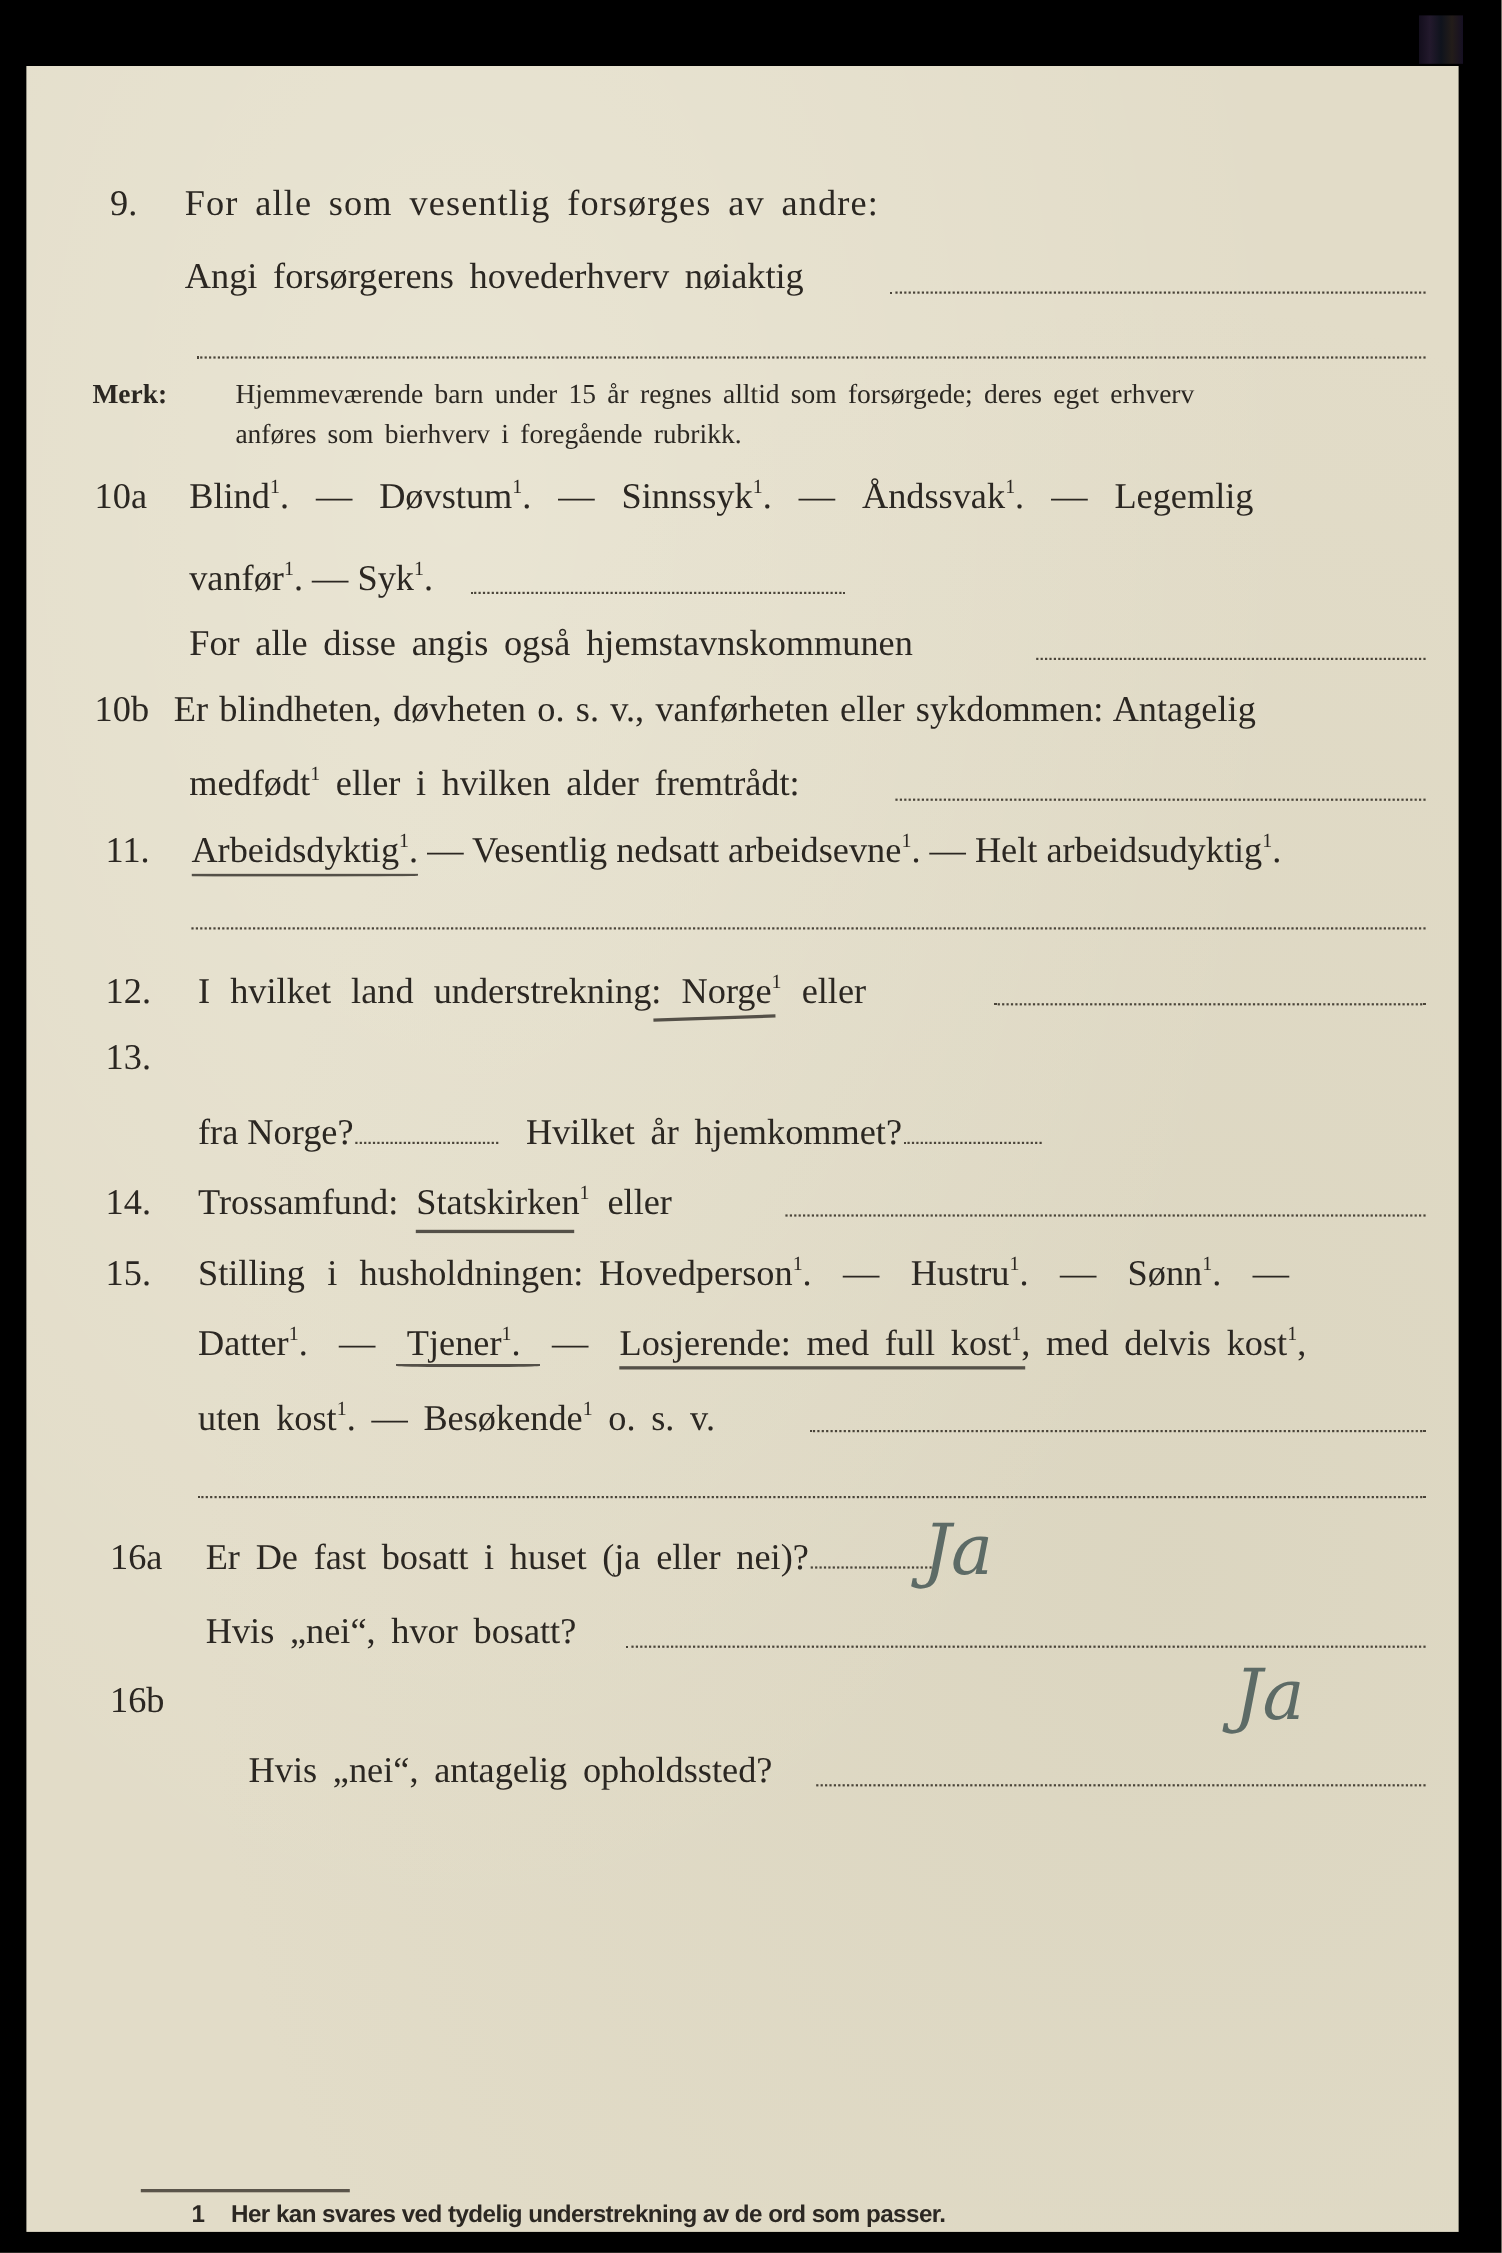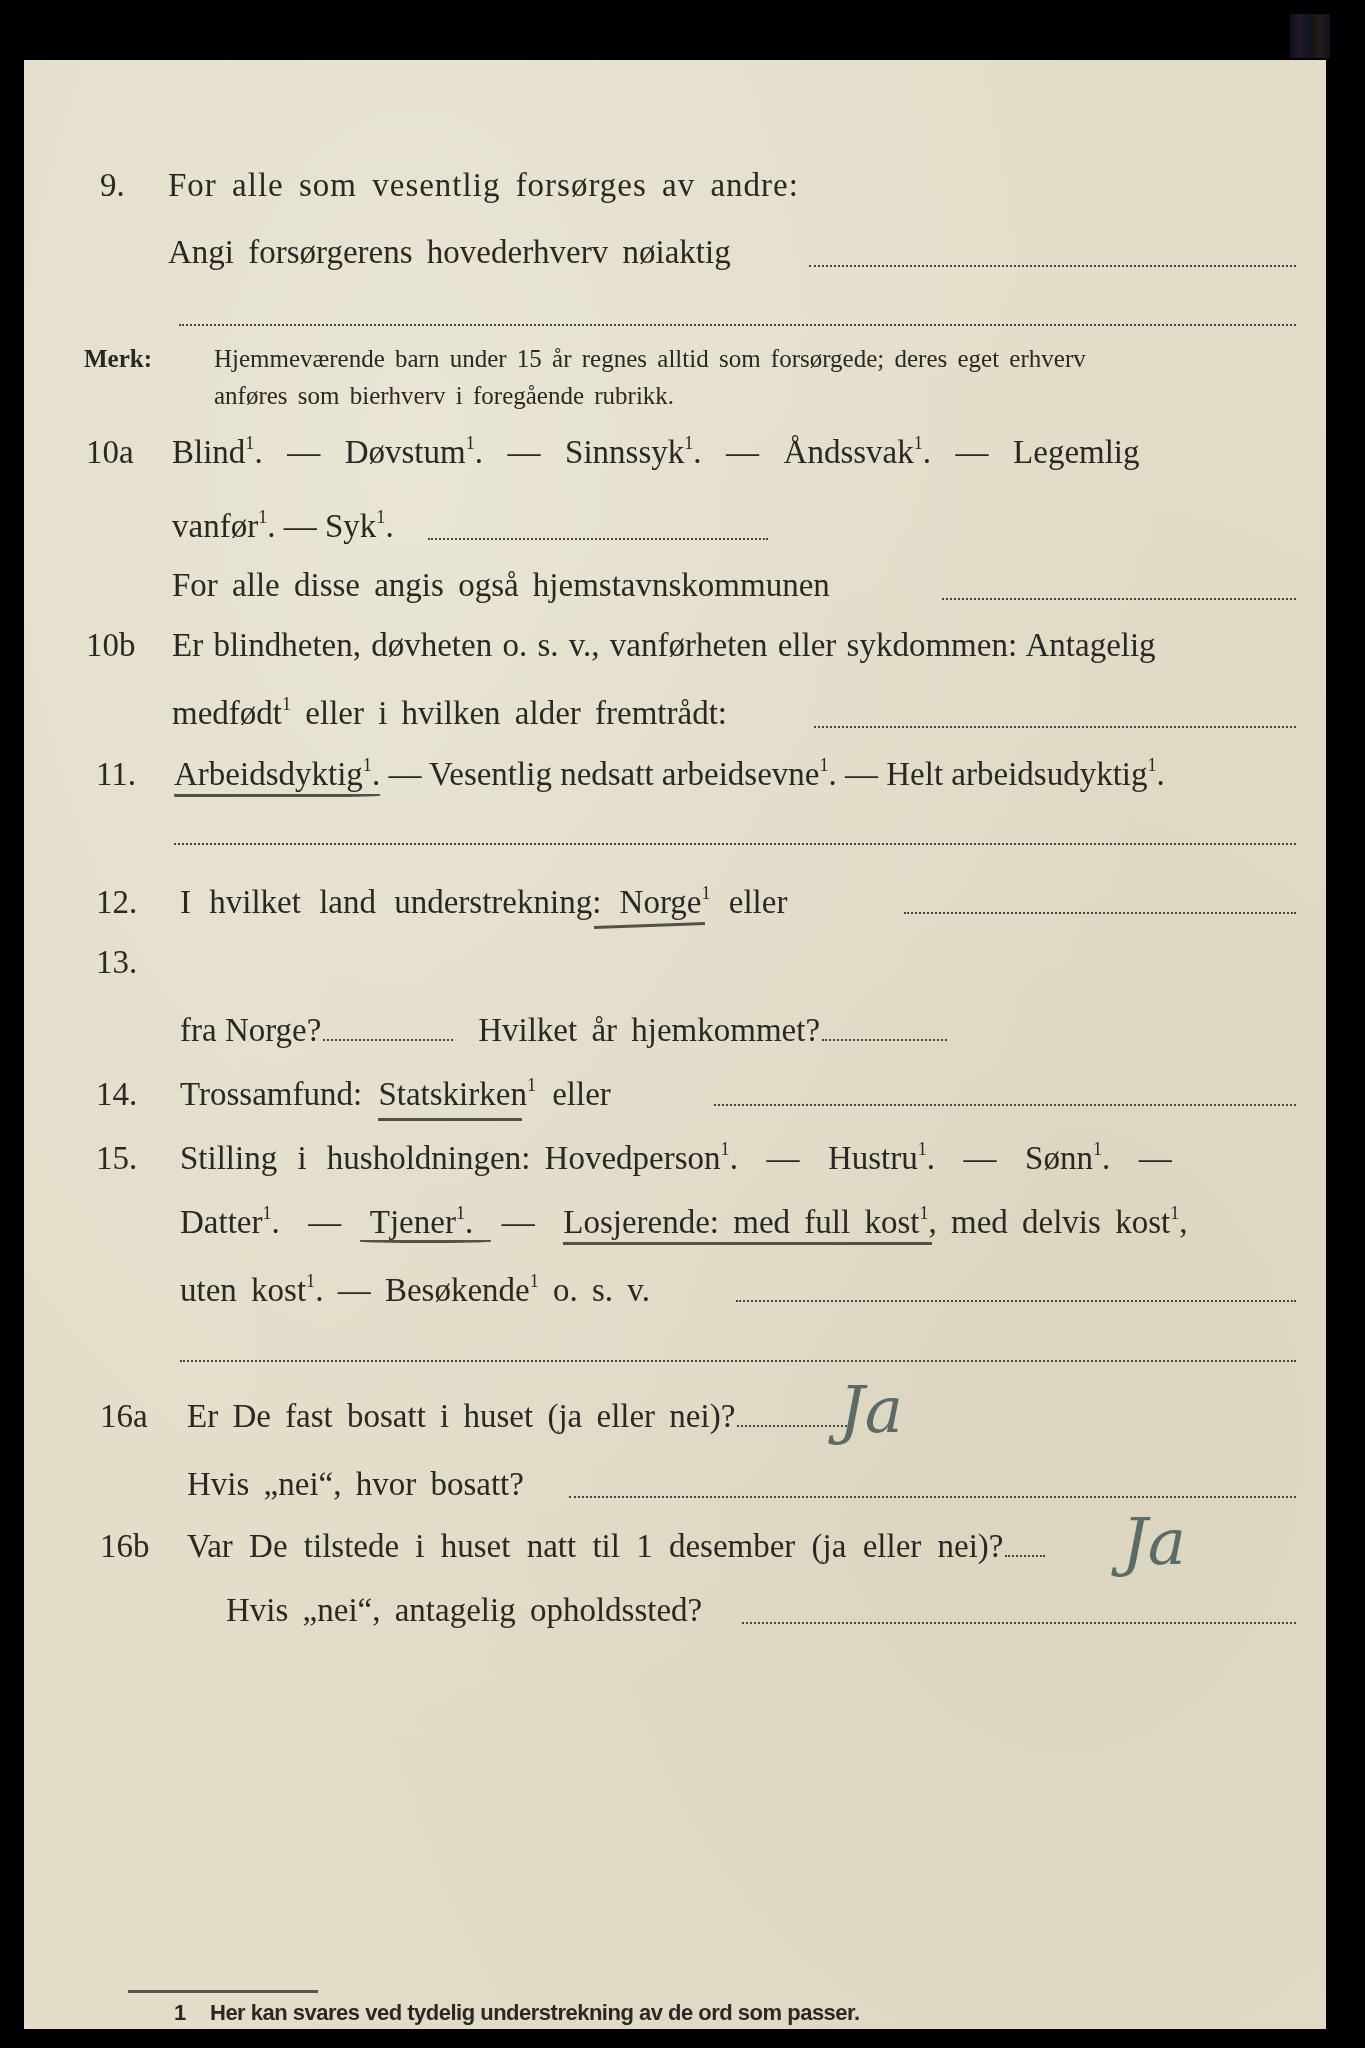--- a/index.html
+++ b/index.html
@@ -61,21 +61,21 @@
   <div class="line" style="left:148px;top:446px;">
     <span><span>vanfør</span><sup>1</sup>.</span>
     <span>—</span>
     <span><span>Syk</span><sup>1</sup>.</span>
   </div>
   <div class="rule" style="left:404px;top:478px;width:340px;"></div>
   <div class="line" style="left:148px;top:505px;word-spacing:6px;">For alle disse angis også hjemstavnskommunen</div>
   <div class="rule" style="left:918px;top:538px;width:354px;"></div>
 
   <div class="num" style="left:62px;top:565px;">10b</div>
-  <div class="line" style="left:148px;top:565px;word-spacing:2px;">Er blindheten, døvheten o. s. v., vanførheten eller sykdommen: Antagelig</div>
+  <div class="line" style="left:134px;top:565px;word-spacing:2px;">Er blindheten, døvheten o. s. v., vanførheten eller sykdommen: Antagelig</div>
   <div class="line" style="left:148px;top:633px;word-spacing:6px;">
     <span><span>medfødt</span><sup>1</sup></span><span> eller i hvilken alder fremtrådt:</span>
   </div>
   <div class="rule" style="left:790px;top:666px;width:482px;"></div>
 
   <div class="num" style="left:72px;top:694px;">11.</div>
   <div class="line" style="left:150px;top:694px;">
     <span style="position:relative;"><span>Arbeidsdyktig</span><sup>1</sup><span class="pencil" style="left:0;right:-8px;top:38px;border-bottom-width:3px;border-radius:0 0 40% 10%;"></span></span>. — <span><span>Vesentlig nedsatt arbeidsevne</span><sup>1</sup></span>. — <span><span>Helt arbeidsudyktig</span><sup>1</sup></span>.
   </div>
   <div class="rule" style="left:150px;top:783px;width:1122px;"></div>
@@ -126,23 +126,20 @@
 
   <div class="num" style="left:76px;top:1336px;">16a</div>
   <div class="line" style="left:163px;top:1336px;word-spacing:6px;">
     <span>Er De fast bosatt i huset (ja eller nei)?</span><span class="dots" style="width:110px;"></span>
   </div>
   <div class="hand" style="left:815px;top:1318px;">Ja</div>
   <div class="line" style="left:163px;top:1404px;word-spacing:6px;">Hvis „nei“, hvor bosatt?</div>
   <div class="rule" style="left:545px;top:1436px;width:727px;"></div>
 
   <div class="num" style="left:76px;top:1466px;">16b</div>
-  <div class="line" style="left:163px;top:1466px;word-spacing:8px;">
-    <span>Var De tilstede i huset natt til 1 desember (ja eller nei)?</span><span class="dots" style="width:40px;"></span>
-  </div>
   <div class="hand" style="left:1098px;top:1450px;">Ja</div>
   <div class="line" style="left:163px;top:1530px;word-spacing:6px;margin-left:39px;">Hvis „nei“, antagelig opholdssted?</div>
   <div class="rule" style="left:718px;top:1562px;width:554px;"></div>
 
   <div class="foot-rule"></div>
   <div class="foot">
     <span class="mark">1</span><span>Her kan svares ved tydelig understrekning av de ord som passer.</span>
   </div>
 </div>
 

